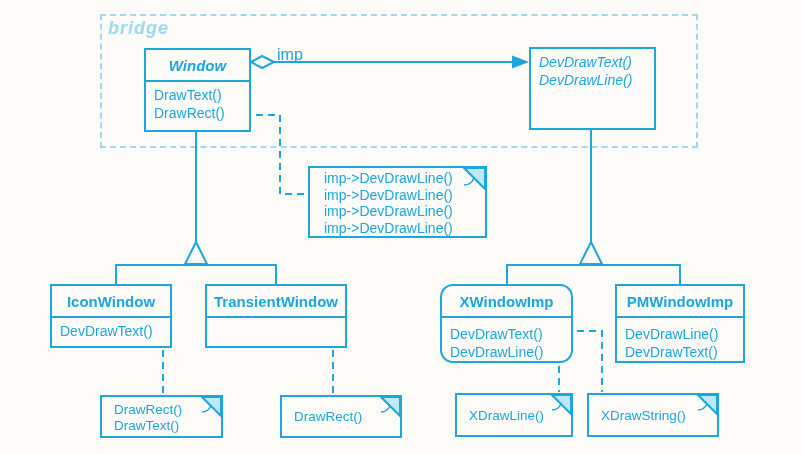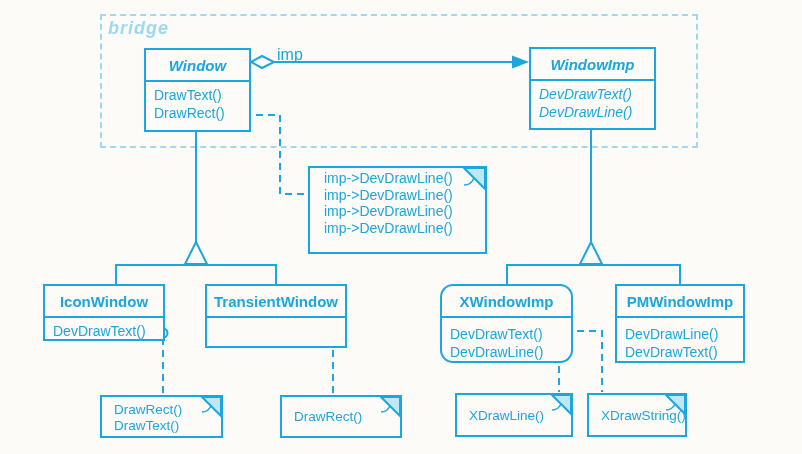--- a/index.html
+++ b/index.html
@@ -92,28 +92,27 @@
 
   <div class="cls" style="left:144px;top:48px;width:107px;height:84px;">
     <div class="cls-title it">Window</div>
     <div class="cls-body">
       <div>DrawText()</div>
       <div>DrawRect()</div>
     </div>
   </div>
 
   <div class="cls" style="left:529px;top:47px;width:127px;height:83px;">
-    <div class="cls-title it">WindowImp</div>
     <div class="cls-body it">
       <div>DevDrawText()</div>
       <div>DevDrawLine()</div>
     </div>
   </div>
 
-  <div class="cls" style="left:43px;top:284px;width:122px;height:57px;">
+  <div class="cls" style="left:50px;top:284px;width:122px;height:64px;">
     <div class="cls-title">IconWindow</div>
     <div class="cls-body">
       <div>DevDrawText()</div>
     </div>
   </div>
 
   <div class="cls" style="left:205px;top:284px;width:142px;height:64px;">
     <div class="cls-title">TransientWindow</div>
   </div>
 
@@ -126,21 +125,21 @@
   </div>
 
   <div class="cls" style="left:615px;top:284px;width:130px;height:79px;">
     <div class="cls-title">PMWindowImp</div>
     <div class="cls-body tall">
       <div>DevDrawLine()</div>
       <div>DevDrawText()</div>
     </div>
   </div>
 
-  <div class="note big" style="left:308px;top:166px;width:179px;height:88px;">
+  <div class="note big" style="left:308px;top:166px;width:179px;height:72px;">
     <div class="txt">
       <div>imp-&gt;DevDrawLine()</div>
       <div>imp-&gt;DevDrawLine()</div>
       <div>imp-&gt;DevDrawLine()</div>
       <div>imp-&gt;DevDrawLine()</div>
     </div>
     <svg class="dogear" width="25" height="25">
       <polygon points="2,2 23,2 23,23" fill="#BFE7F5" stroke="#1BA6DE" stroke-width="2"></polygon>
       <path d="M12,12 q-3,7 -10,7" fill="none" stroke="#1BA6DE" stroke-width="1.5"></path>
     </svg>
@@ -166,21 +165,21 @@
   </div>
 
   <div class="note single" style="left:455px;top:393px;width:118px;height:44px;">
     <div class="txt">XDrawLine()</div>
     <svg class="dogear" width="23" height="23">
       <polygon points="2,2 21,2 21,21" fill="#BFE7F5" stroke="#1BA6DE" stroke-width="2"></polygon>
       <path d="M11,11 q-3,6 -9,6" fill="none" stroke="#1BA6DE" stroke-width="1.5"></path>
     </svg>
   </div>
 
-  <div class="note single" style="left:587px;top:393px;width:100px;height:44px;">
+  <div class="note single" style="left:587px;top:393px;width:132px;height:44px;">
     <div class="txt">XDrawString()</div>
     <svg class="dogear" width="23" height="23">
       <polygon points="2,2 21,2 21,21" fill="#BFE7F5" stroke="#1BA6DE" stroke-width="2"></polygon>
       <path d="M11,11 q-3,6 -9,6" fill="none" stroke="#1BA6DE" stroke-width="1.5"></path>
     </svg>
   </div>
 
 </div>
 
 </body></html>

